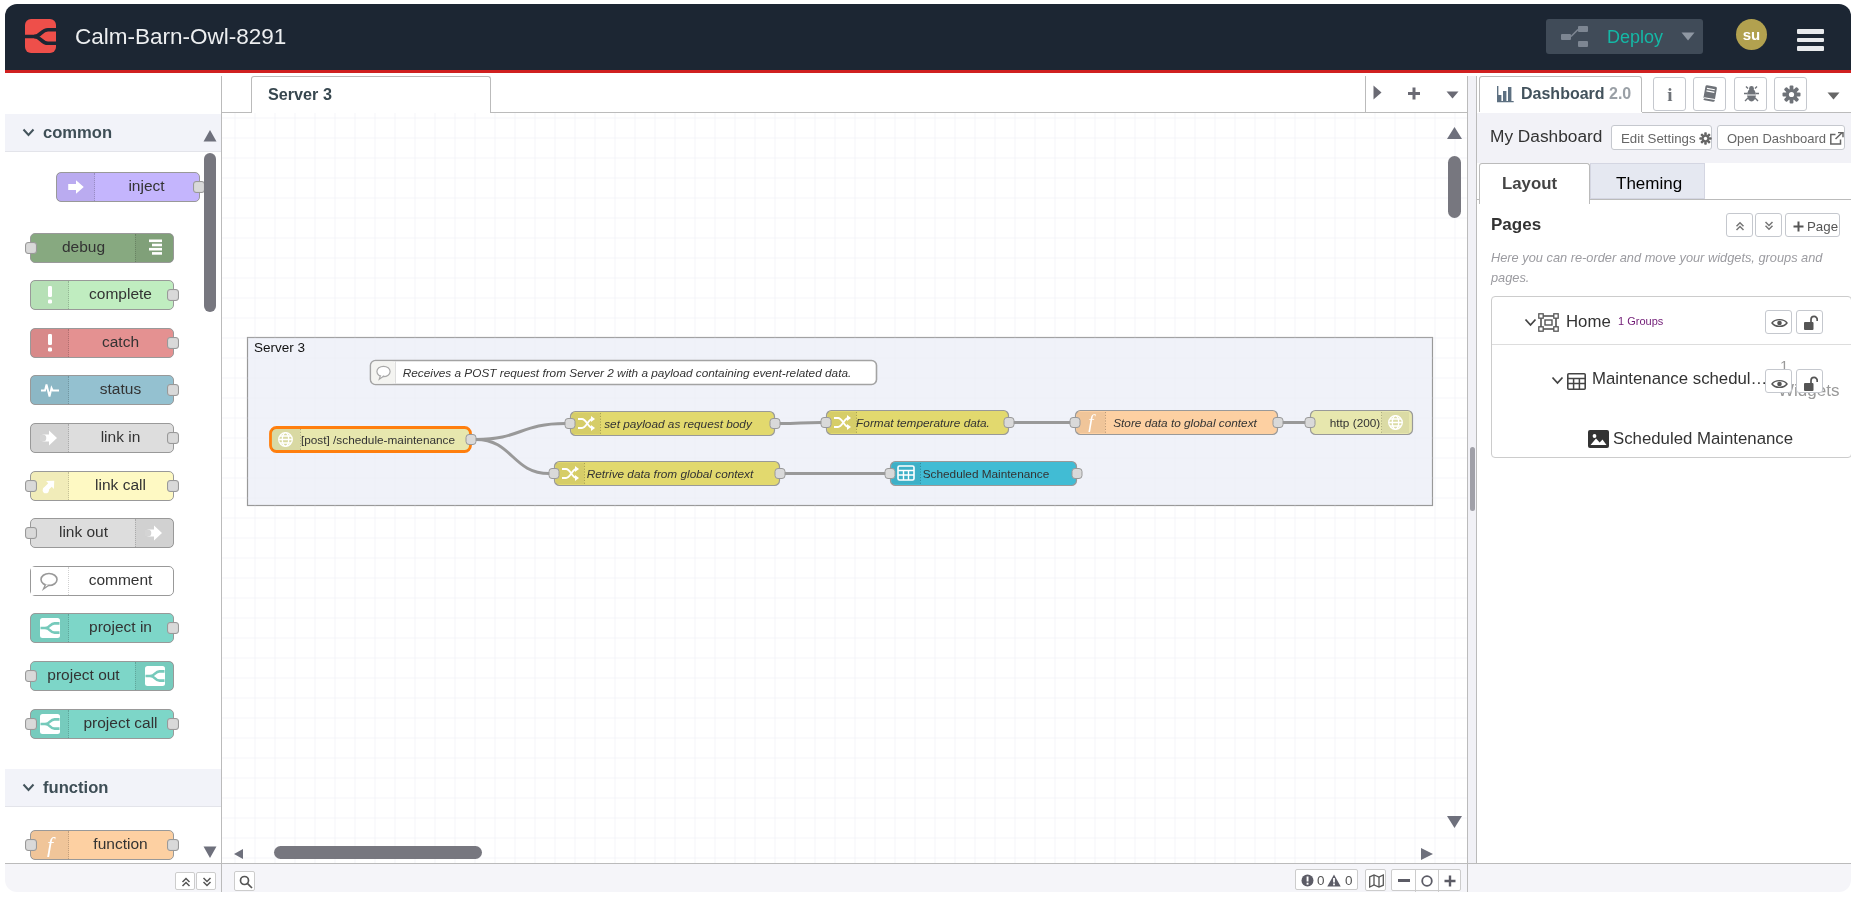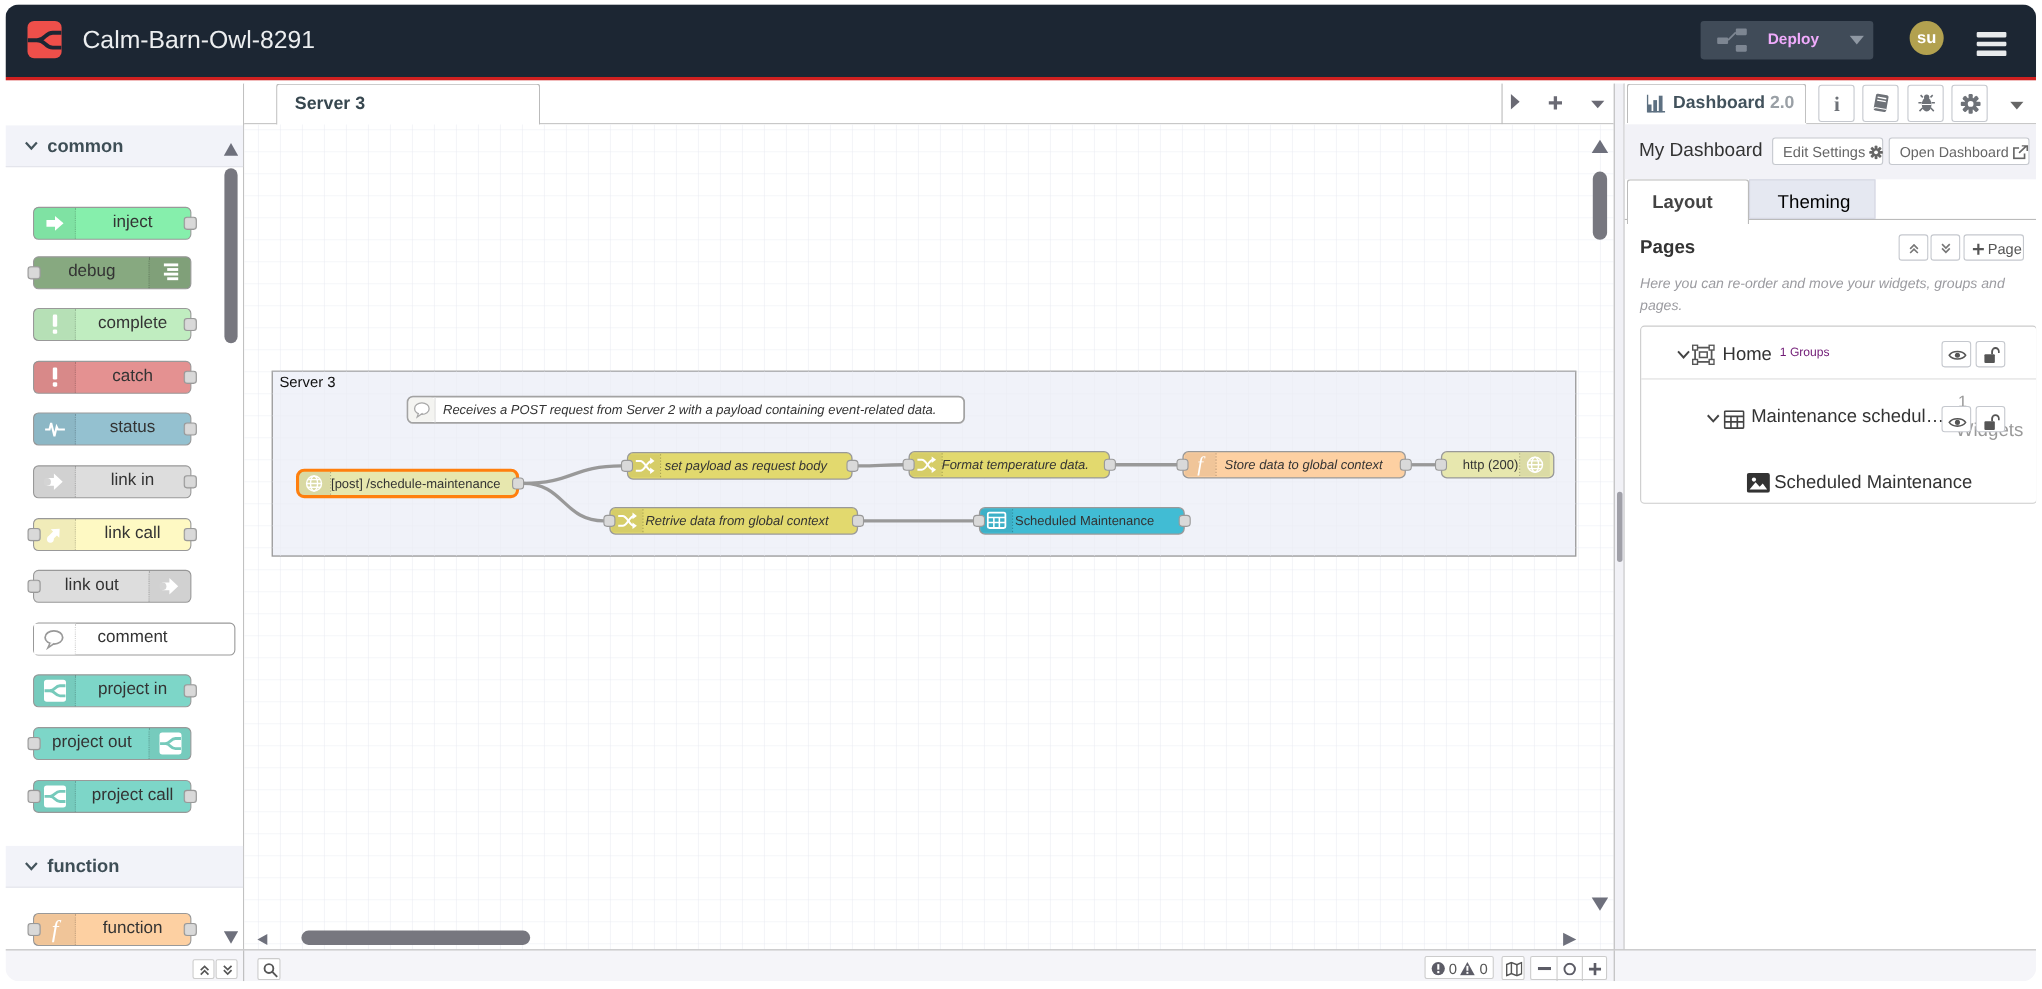--- a/index.html
+++ b/index.html
@@ -7,21 +7,21 @@
        font-family:"Liberation Sans",sans-serif;}
   .app{position:absolute;left:5px;top:4px;width:1846px;height:888px;
        border-radius:12px;overflow:hidden;background:#fff;}
   .abs{position:absolute;}
   
   .hdr{position:absolute;left:0;top:0;width:100%;height:66px;background:#1c2633;}
   .hdr-title{position:absolute;left:70px;top:20px;font-size:22.5px;color:#eceef0;}
   .redline{position:absolute;left:0;top:66px;width:100%;height:3px;background:#d02020;}
   .logo{position:absolute;left:20px;top:15px;width:31px;height:34px;background:#ee4f4a;border-radius:6px;}
   .deploy{position:absolute;left:1541px;top:15px;width:157px;height:35px;background:#404b58;border-radius:3px;}
-  .deploy .dtxt{position:absolute;left:61px;top:8px;font-size:14px;color:#f0abfc;font-weight:bold;}
+  .deploy .dtxt{position:absolute;left:61px;top:8px;font-size:18px;color:#14b8a6;}
   .avatar{position:absolute;left:1731px;top:15px;width:31px;height:31px;border-radius:50%;background:#b2a14f;
           color:#fff;font-size:15px;font-weight:bold;text-align:center;line-height:31px;}
   
   .palette{position:absolute;left:0;top:72px;width:216px;bottom:28px;background:#fff;border-right:1px solid #bbb;}
   .psearch{position:absolute;left:0;top:0;width:216px;height:36px;border-bottom:1px solid #bbb;background:#fff;}
   .psearch .ph{position:absolute;left:37px;top:8px;font-size:16.6px;color:#b8bfc7;}
   .pcat{position:absolute;left:0;width:216px;height:37px;background:#f2f3f9;border-bottom:1px solid #e3e4ea;}
   .pcat .ct{position:absolute;left:38px;top:9px;font-size:16.6px;font-weight:bold;color:#3e4e56;}
   .pnode{position:absolute;left:25px;width:142px;height:28px;border:1px solid #999;border-radius:5px;font-size:15.5px;color:#333;}
   .pic{position:absolute;top:0;height:28px;width:37px;background:rgba(0,0,0,0.05);}
@@ -77,21 +77,21 @@
   <div class="redline"></div>
 
   <div class="palette">
     <div class="pcat" style="top:38px;">
       <svg class="abs" style="left:17px;top:14px" width="13" height="9" viewBox="0 0 13 9">
           <path d="M1.5 1.5L6.5 7L11.5 1.5" fill="none" stroke="#44545c" stroke-width="2"></path>
         </svg>
       <span class="ct">common</span>
     </div>
 
-    <div class="pnode" style="top:112px;background:#86efac;">
+    <div class="pnode" style="top:96px;background:#c4b5fd;margin-left:26px;">
       <div class="pic picl">
           <svg class="abs" style="left:9px;top:4px" width="20" height="20" viewBox="0 0 18 18">
             <path d="M2 6.2h7V3l7 6-7 6v-3.2H2z" fill="#fff"></path>
           </svg>
         </div>
       <span class="plabel" style="left:37px;width:105px;">inject</span>
       <span class="pport" style="right:-6px;"></span>
     </div>
     <div class="pnode" style="top:157px;background:#87a980;">
       <div class="pic picr">
@@ -162,21 +162,21 @@
     <div class="pnode" style="top:442px;background:#ddd;">
       <div class="pic picr">
           <svg class="abs" style="left:9px;top:4px" width="20" height="20" viewBox="0 0 20 20">
             <path d="M2.5 6.5h6.5V2.5L17 10l-8 7.5V13.5H2.5z" fill="#fff"></path>
             <circle cx="2.8" cy="10" r="3.5" fill="#d4d4d4"></circle>
           </svg>
         </div>
       <span class="plabel" style="left:0;width:105px;">link out</span>
       <span class="pport" style="left:-6px;"></span>
     </div>
-    <div class="pnode" style="top:490px;background:#fff;padding-left:40px;">
+    <div class="pnode" style="top:490px;background:#fff;">
       <div class="pic picl" style="background:#fff;">
           <svg class="abs" style="left:8px;top:5px" width="22" height="19" viewBox="0 0 22 19">
             <ellipse cx="10" cy="7.5" rx="8" ry="6" fill="#fff" stroke="#999" stroke-width="1.6"></ellipse>
             <path d="M6.5 12.5L4.5 17l6-4.2" fill="#fff" stroke="#999" stroke-width="1.4"></path>
           </svg>
         </div>
       <span class="plabel" style="left:37px;width:105px;">comment</span>
     </div>
     <div class="pnode" style="top:537px;background:#7dd6c8;">
       <div class="pic picl">

